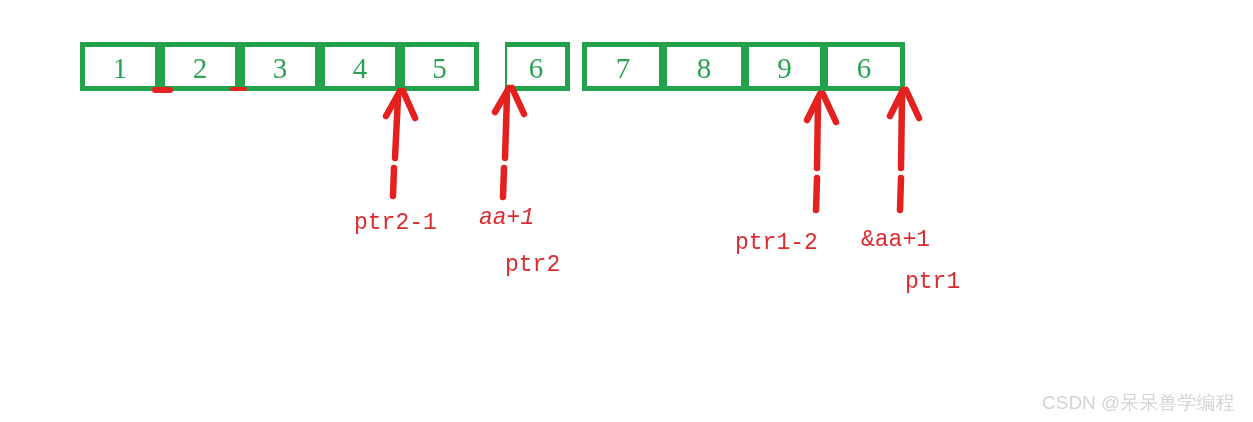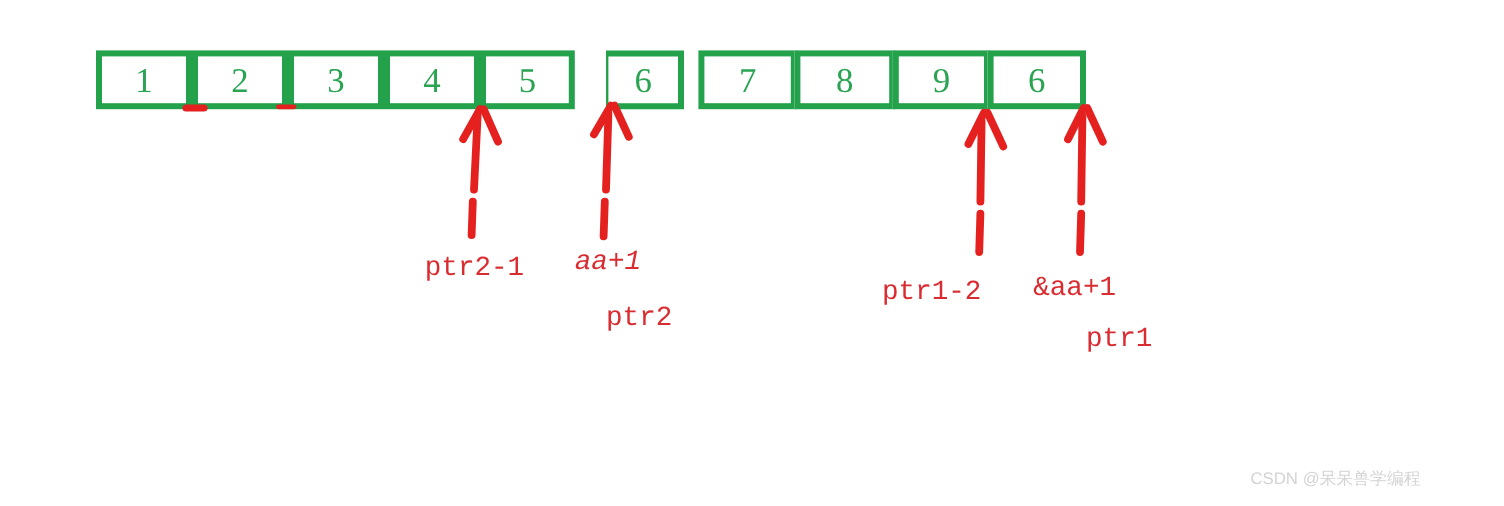--- a/index.html
+++ b/index.html
@@ -41,21 +41,21 @@
     font-family:"Liberation Mono", monospace;
     font-size:23px;
     color:var(--label_red);
     white-space:nowrap;
     line-height:1.1;
   }
   .watermark{
     position:absolute;
     left:1042px;top:390px;
     font-family:"Liberation Sans", sans-serif;
-    font-size:14px;
+    font-size:19px;
     color:var(--watermark_gray);
     white-space:nowrap;
   }
 </style>
 </head>
 <body>
 
 <div class="stage">
 
   <div class="row1">

